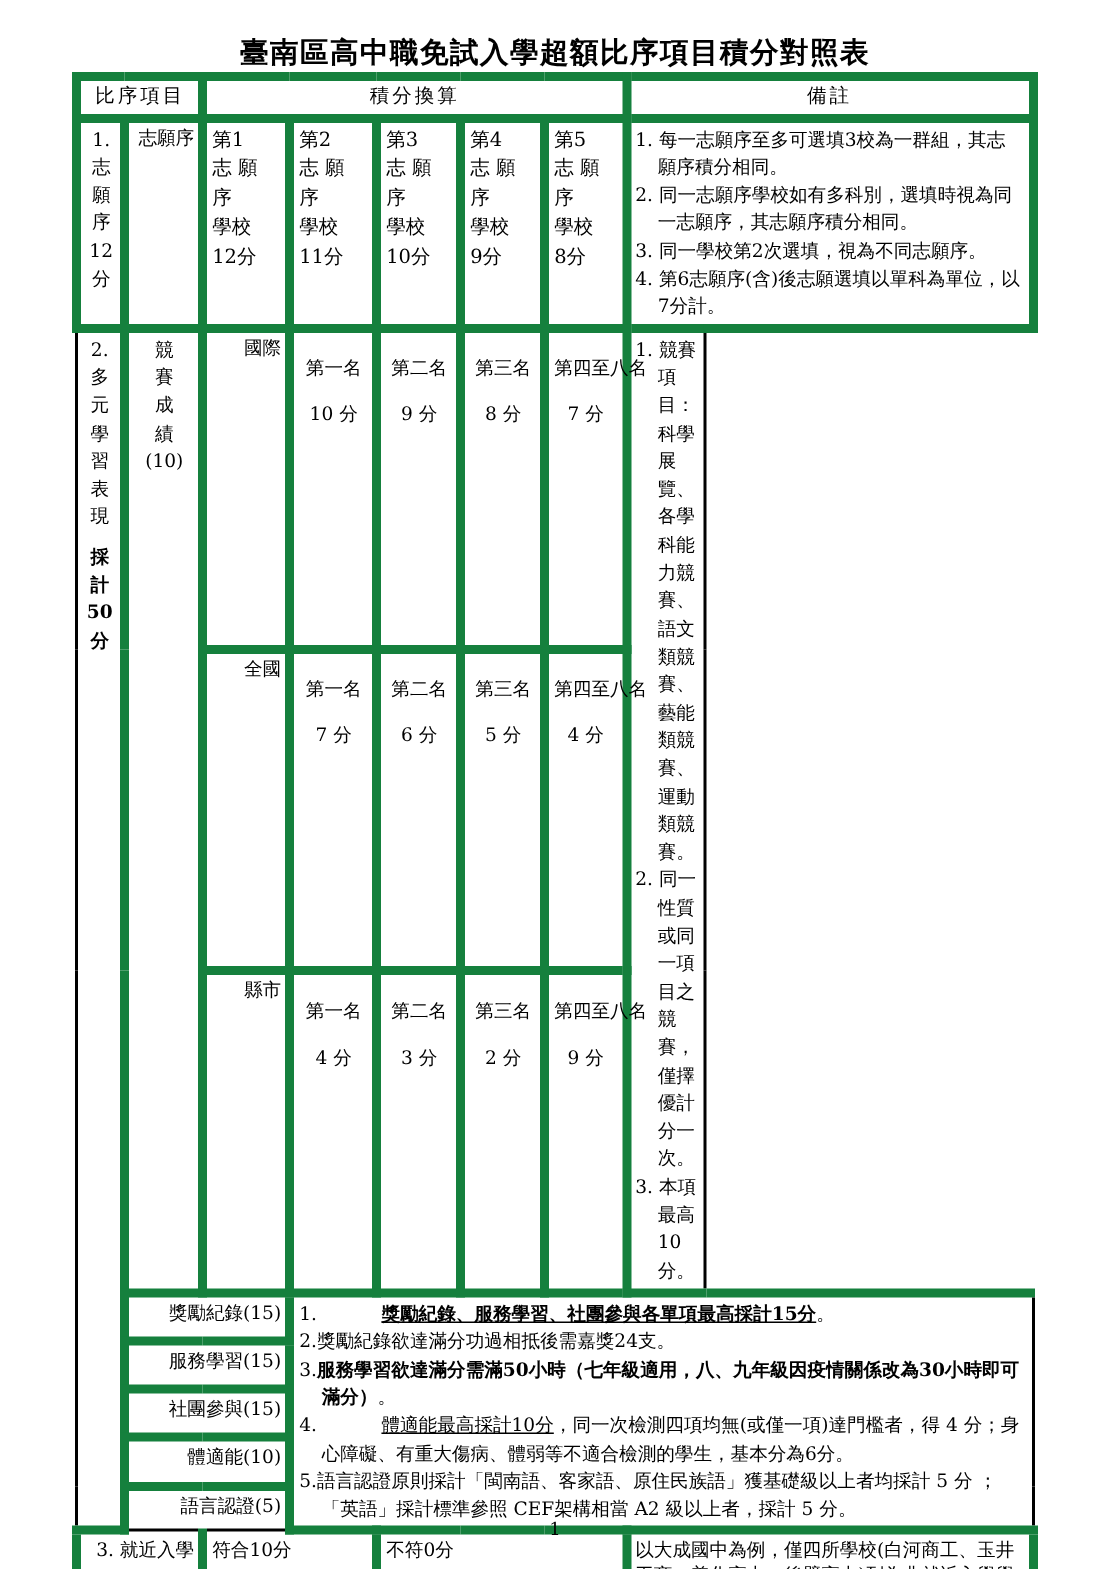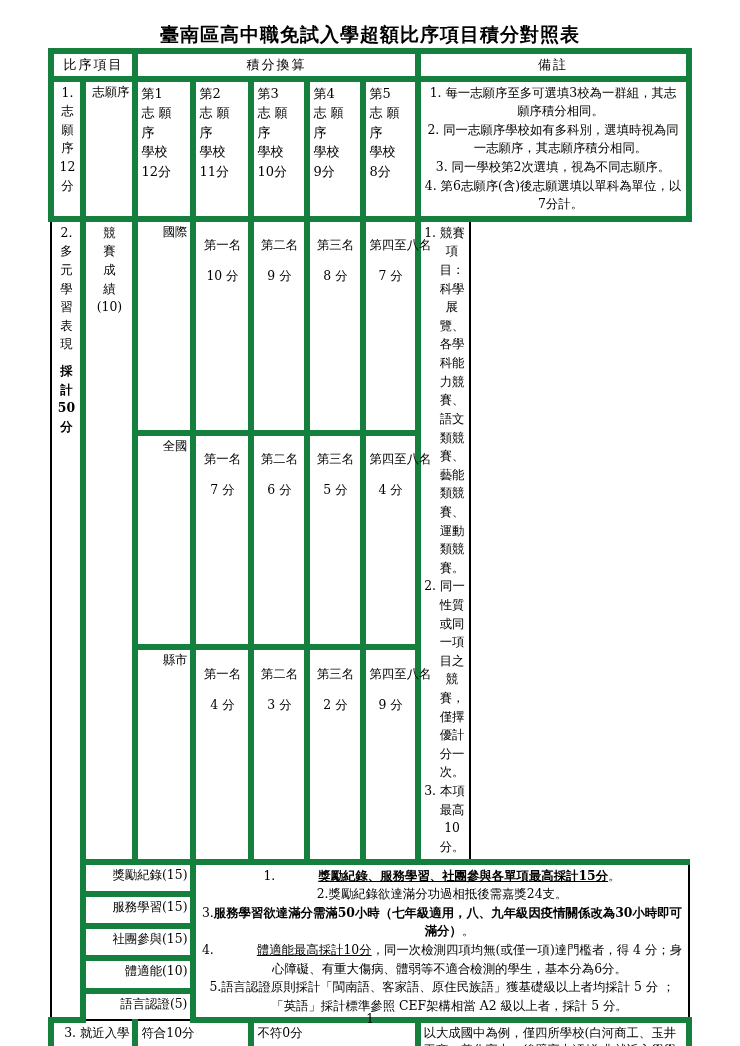--- a/index.html
+++ b/index.html
@@ -69,21 +69,20 @@
   .thick-left{border-left:2.6px solid #000 !important;}
   .thick-right{border-right:2.6px solid #000 !important;}
   .notelist{
     margin:0;padding:0;list-style:none;
     font-size:12.4px;line-height:1.5;
   }
   .notelist li{
     padding-left:15px;
     text-indent:-15px;
     margin-bottom:0px;
-    text-align:center;
   }
   .notelist li .num{display:inline;}
   .uline{text-decoration:underline;padding-left:43px;}
   .bold{font-weight:bold;}
   .cellp{margin:0;font-size:13px;line-height:1.5;}
   .rank{font-size:12.4px;line-height:1.5;text-align:center;}
   .pagenum{
     position:absolute;
     left:0;right:0;
     bottom:42px;

